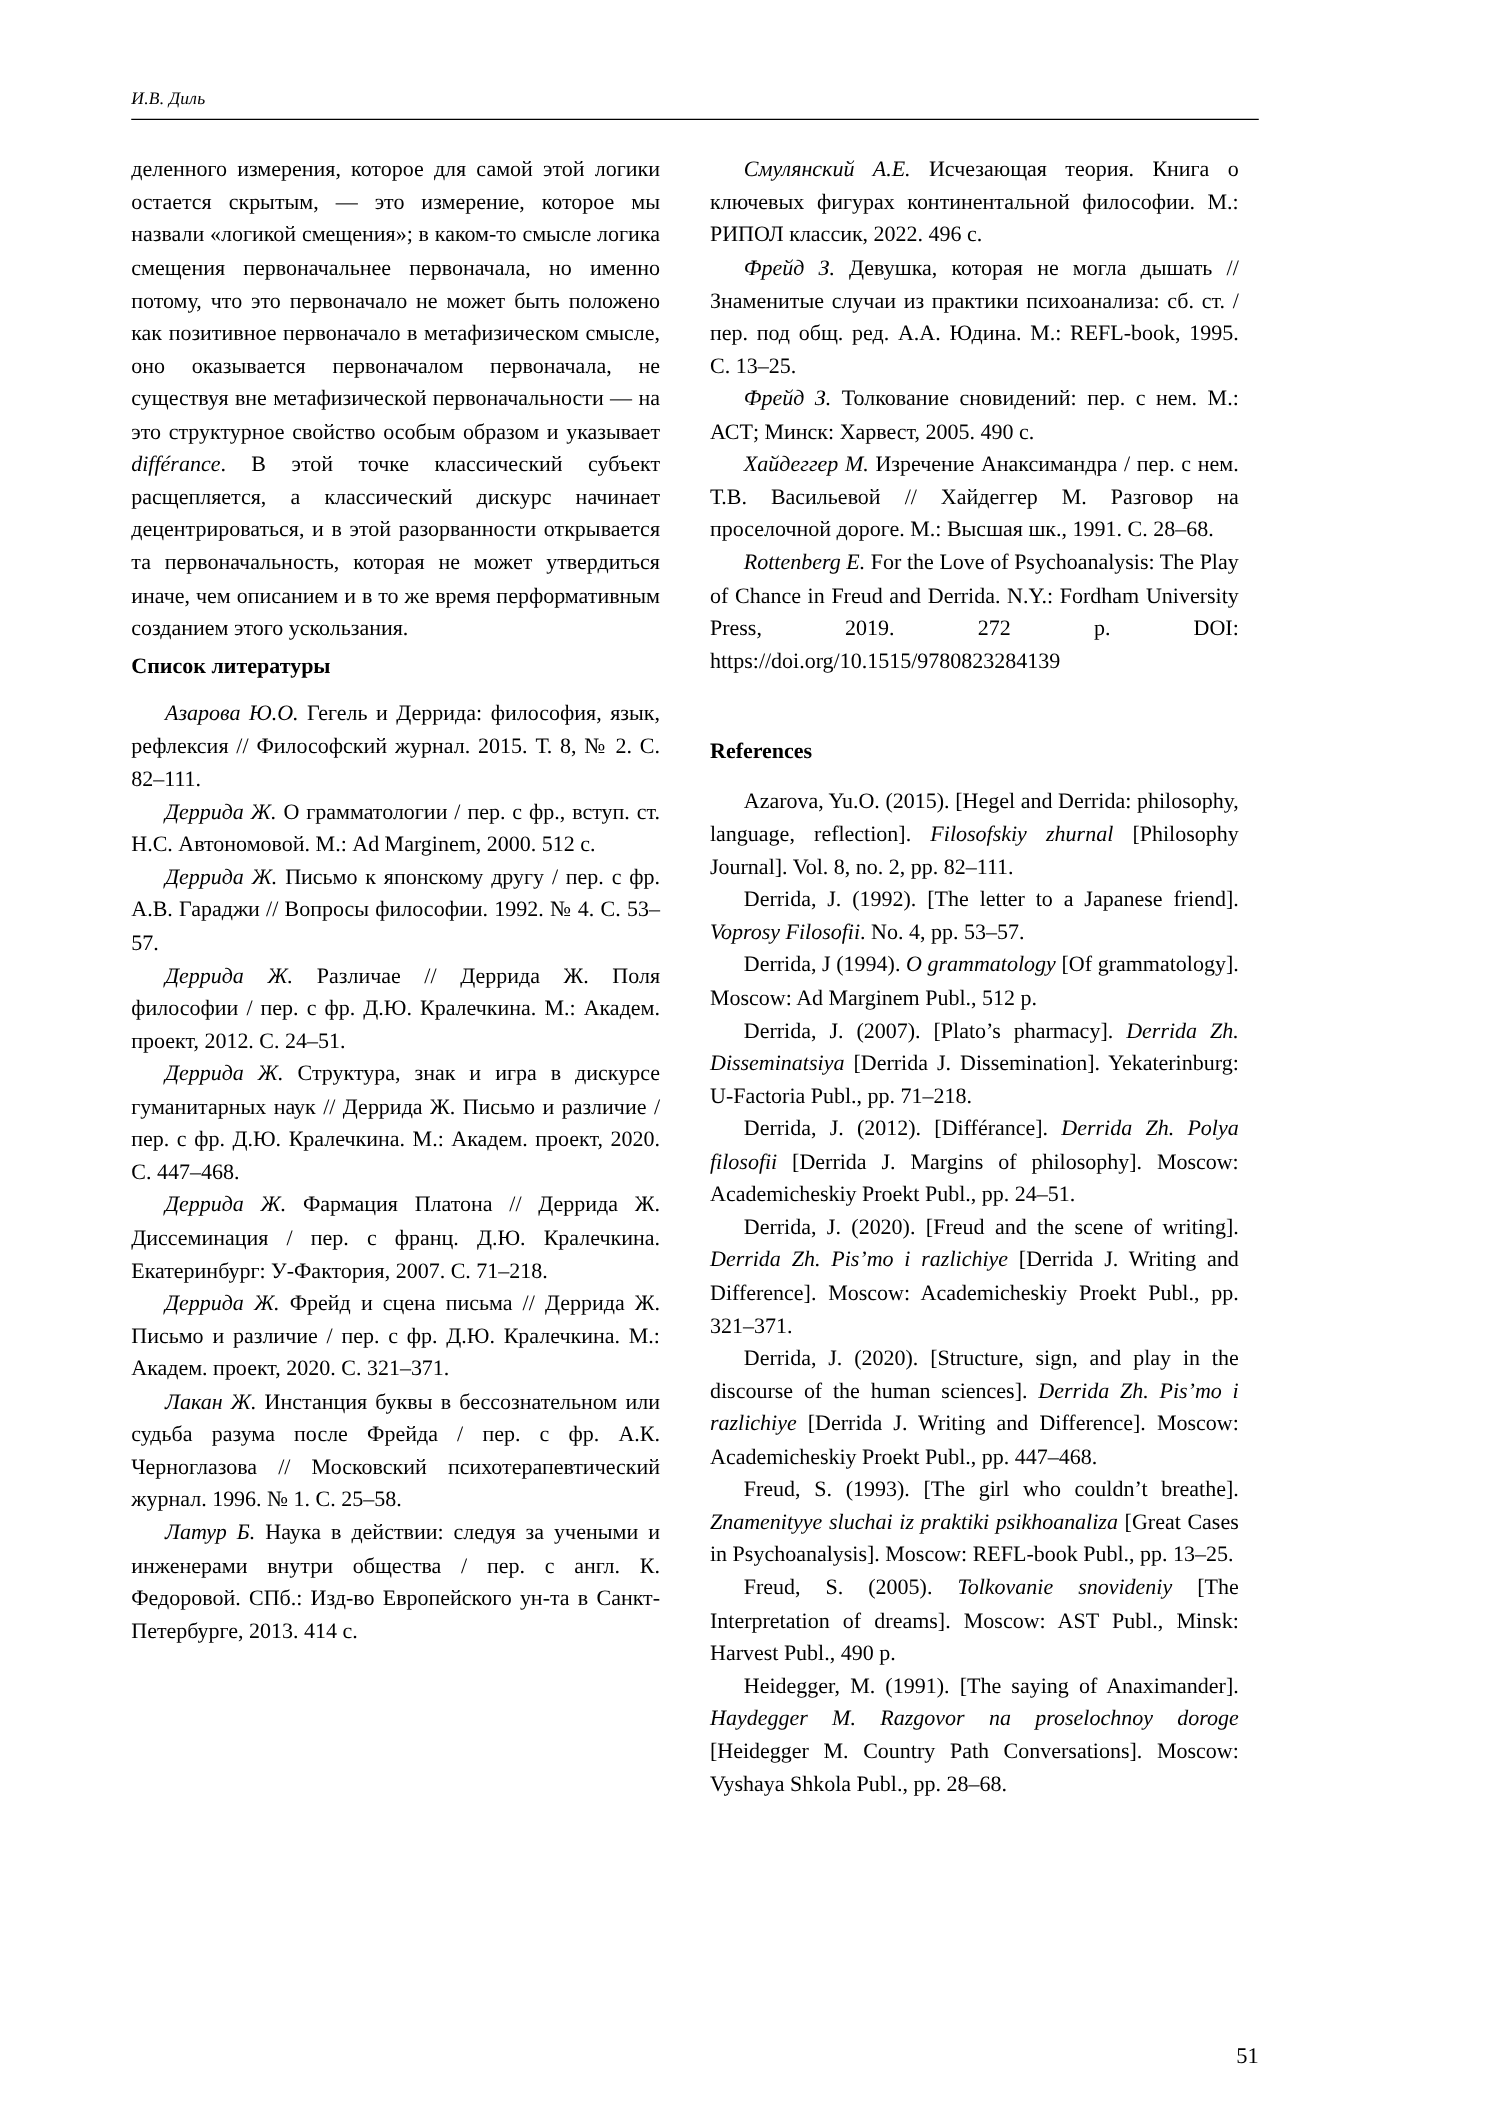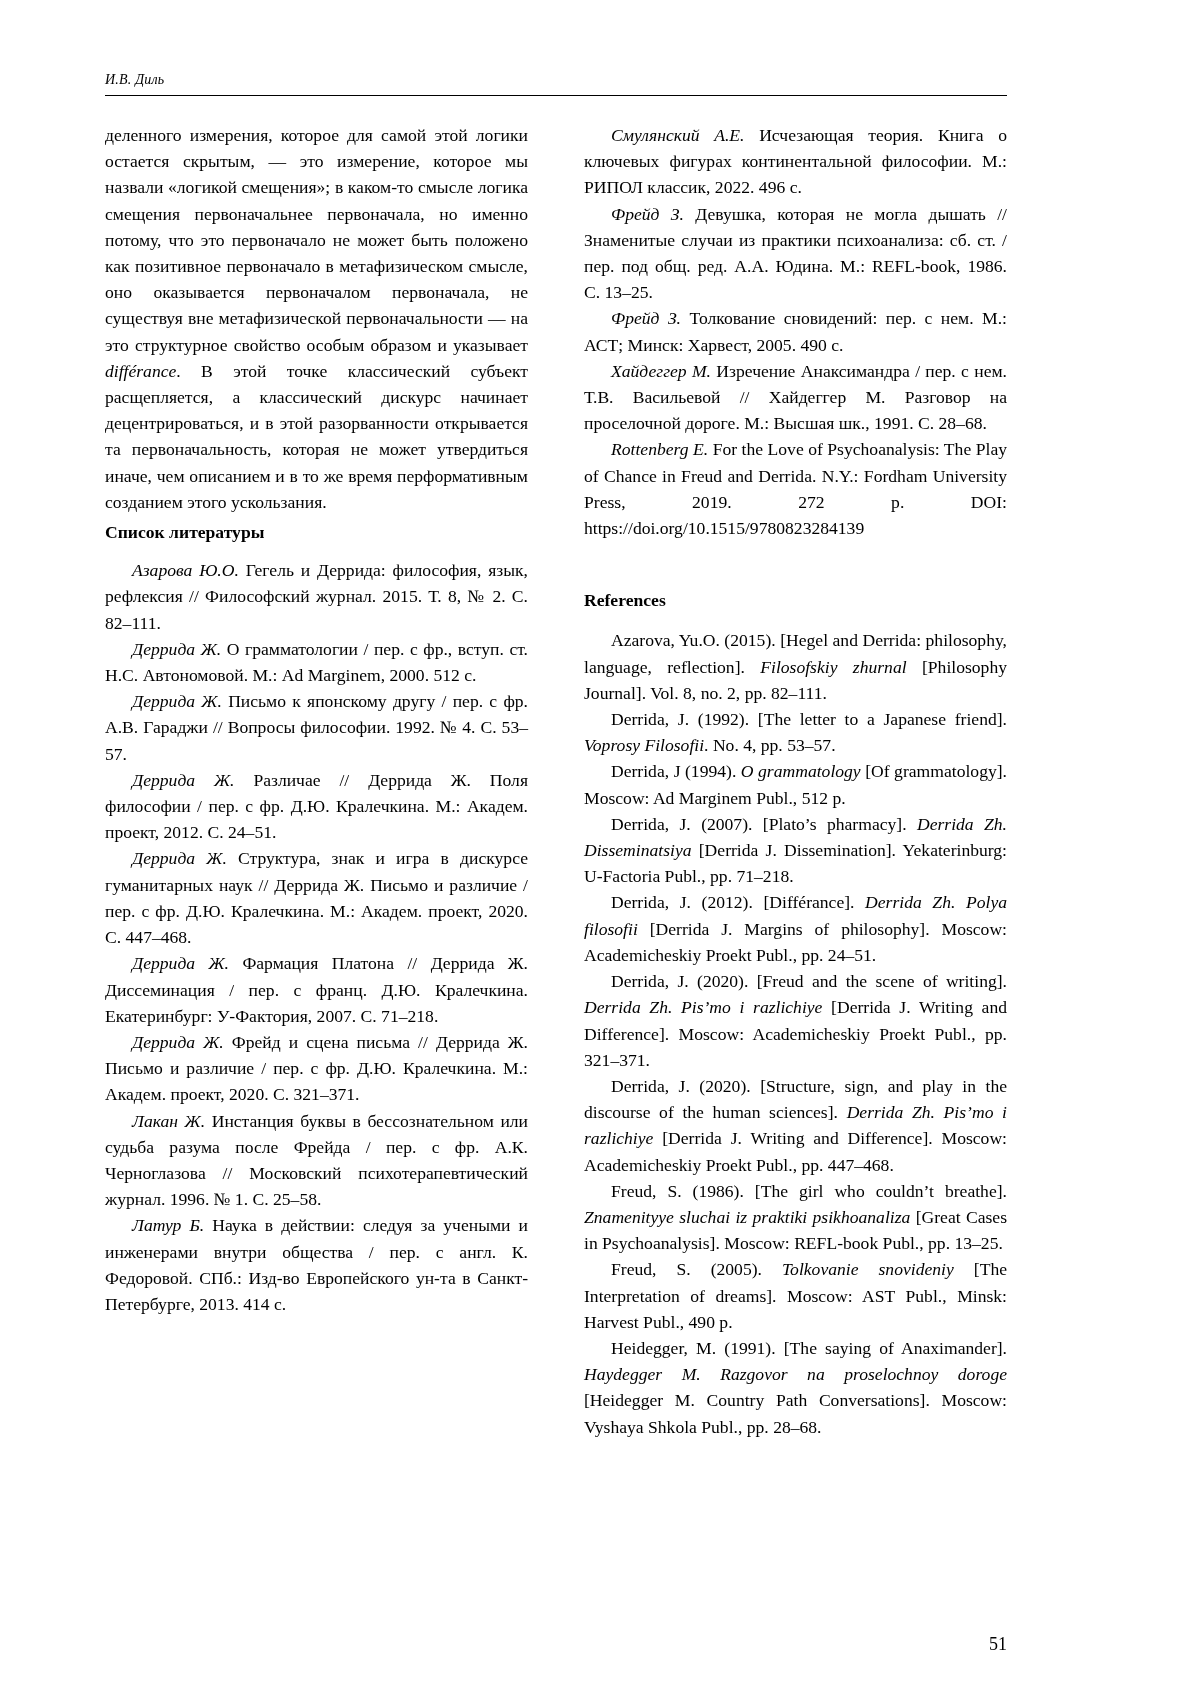--- a/index.html
+++ b/index.html
@@ -22,21 +22,21 @@
     font-style: italic;
     font-size: 14px;
     letter-spacing: 0.2px;
   }
   .head-rule {
     border-bottom: 1.6px solid #000;
     margin-top: 7px;
   }
   .columns {
     display: flex;
-    gap: 56px;
+    gap: 40px;
     margin-top: 26px;
   }
   .col {
     width: 423px;
     font-size: 17.6px;
     line-height: 26.2px;
     text-align: justify;
     hyphens: auto;
     -webkit-hyphens: auto;
   }
@@ -83,35 +83,35 @@
           <p class="entry"><span class="it">Деррида Ж.</span><span> Фармация Платона // Деррида Ж. Диссеминация / пер. с франц. Д.Ю. Кралечкина. Екатеринбург: У-Фактория, 2007. С. 71–218.</span></p>
           <p class="entry"><span class="it">Деррида Ж.</span><span> Фрейд и сцена письма // Деррида Ж. Письмо и различие / пер. с фр. Д.Ю. Кралечкина. М.: Академ. проект, 2020. С. 321–371.</span></p>
           <p class="entry"><span class="it">Лакан Ж.</span><span> Инстанция буквы в бессознательном или судьба разума после Фрейда / пер. с фр. А.К. Черноглазова // Московский психотерапевтический журнал. 1996. № 1. С. 25–58.</span></p>
           <p class="entry"><span class="it">Латур Б.</span><span> Наука в действии: следуя за учеными и инженерами внутри общества / пер. с англ. К. Федоровой. СПб.: Изд-во Европейского ун-та в Санкт-Петербурге, 2013. 414 с.</span></p>
         </div>
     </section>
 
     <section class="col">
       <div lang="ru">
           <p class="entry"><span class="it">Смулянский А.Е.</span><span> Исчезающая теория. Книга о ключевых фигурах континентальной философии. М.: РИПОЛ классик, 2022. 496 с.</span></p>
-          <p class="entry"><span class="it">Фрейд З.</span><span> Девушка, которая не могла дышать // Знаменитые случаи из практики психоанализа: сб. ст. / пер. под общ. ред. А.А. Юдина. М.: REFL-book, 1986. С. 13–25.</span></p>
+          <p class="entry"><span class="it">Фрейд З.</span><span> Девушка, которая не могла дышать // Знаменитые случаи из практики психоанализа: сб. ст. / пер. под общ. ред. А.А. Юдина. М.: REFL-book, 1995. С. 13–25.</span></p>
           <p class="entry"><span class="it">Фрейд З.</span><span> Толкование сновидений: пер. с нем. М.: АСТ; Минск: Харвест, 2005. 490 с.</span></p>
           <p class="entry"><span class="it">Хайдеггер М.</span><span> Изречение Анаксимандра / пер. с нем. Т.В. Васильевой // Хайдеггер М. Разговор на проселочной дороге. М.: Высшая шк., 1991. С. 28–68.</span></p>
           <p class="entry"><span class="it">Rottenberg E.</span><span> For the Love of Psychoanalysis: The Play of Chance in Freud and Derrida. N.Y.: Fordham University Press, 2019. 272 p. DOI: https://doi.org/10.1515/9780823284139</span></p>
         </div>
       <h2 class="sec-heading refs-heading">References</h2>
       <div lang="en">
           <p class="entry"><span>Azarova, Yu.O. (2015). [Hegel and Derrida: philosophy, language, reflection]. </span><span class="it">Filosofskiy zhurnal</span><span> [Philosophy Journal]. Vol. 8, no. 2, pp. 82–111.</span></p>
           <p class="entry"><span>Derrida, J. (1992). [The letter to a Japanese friend]. </span><span class="it">Voprosy Filosofii</span><span>. No. 4, pp. 53–57.</span></p>
           <p class="entry"><span>Derrida, J (1994). </span><span class="it">O grammatology</span><span> [Of grammatology]. Moscow: Ad Marginem Publ., 512 p.</span></p>
           <p class="entry"><span>Derrida, J. (2007). [Plato’s pharmacy]. </span><span class="it">Derrida Zh. Disseminatsiya</span><span> [Derrida J. Dissemination]. Yekaterinburg: U-Factoria Publ., pp. 71–218.</span></p>
           <p class="entry"><span>Derrida, J. (2012). [Différance]. </span><span class="it">Derrida Zh. Polya filosofii</span><span> [Derrida J. Margins of philosophy]. Moscow: Academicheskiy Proekt Publ., pp. 24–51.</span></p>
           <p class="entry"><span>Derrida, J. (2020). [Freud and the scene of writing]. </span><span class="it">Derrida Zh. Pis’mo i razlichiye</span><span> [Derrida J. Writing and Difference]. Moscow: Academicheskiy Proekt Publ., pp. 321–371.</span></p>
           <p class="entry"><span>Derrida, J. (2020). [Structure, sign, and play in the discourse of the human sciences]. </span><span class="it">Derrida Zh. Pis’mo i razlichiye</span><span> [Derrida J. Writing and Difference]. Moscow: Academicheskiy Proekt Publ., pp. 447–468.</span></p>
-          <p class="entry"><span>Freud, S. (1986). [The girl who couldn’t breathe]. </span><span class="it">Znamenityye sluchai iz praktiki psikhoanaliza</span><span> [Great Cases in Psychoanalysis]. Moscow: REFL-book Publ., pp. 13–25.</span></p>
+          <p class="entry"><span>Freud, S. (1993). [The girl who couldn’t breathe]. </span><span class="it">Znamenityye sluchai iz praktiki psikhoanaliza</span><span> [Great Cases in Psychoanalysis]. Moscow: REFL-book Publ., pp. 13–25.</span></p>
           <p class="entry"><span>Freud, S. (2005). </span><span class="it">Tolkovanie snovideniy</span><span> [The Interpretation of dreams]. Moscow: AST Publ., Minsk: Harvest Publ., 490 p.</span></p>
           <p class="entry"><span>Heidegger, M. (1991). [The saying of Anaximander]. </span><span class="it">Haydegger M. Razgovor na proselochnoy doroge</span><span> [Heidegger M. Country Path Conversations]. Moscow: Vyshaya Shkola Publ., pp. 28–68.</span></p>
         </div>
     </section>
 
   </main>
 
   <footer>
     <div class="page-number">51</div>
   </footer>

